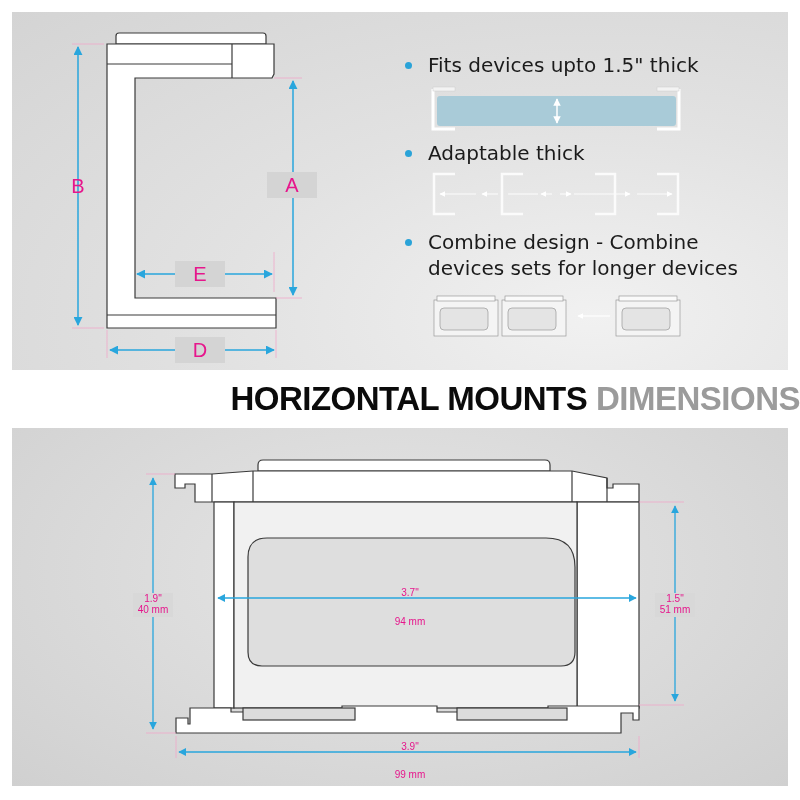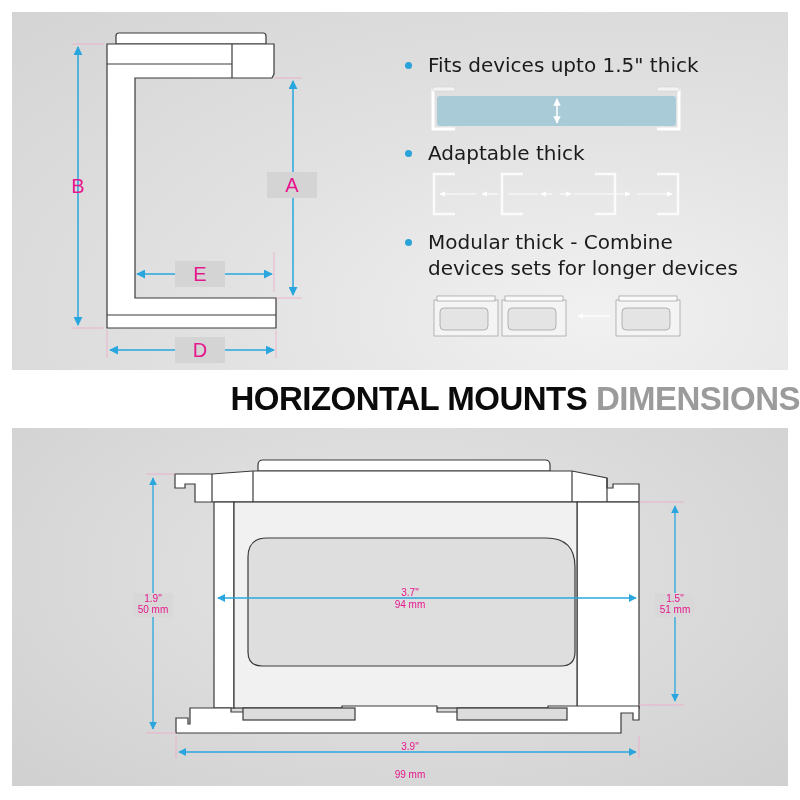--- a/index.html
+++ b/index.html
@@ -117,21 +117,21 @@
 <div class="feature" style="top:52px;">
   <span class="bullet"></span>
   <span class="txt">Fits devices upto 1.5" thick</span>
 </div>
 <div class="feature" style="top:140px;">
   <span class="bullet"></span>
   <span class="txt">Adaptable thick</span>
 </div>
 <div class="feature" style="top:229px;">
   <span class="bullet"></span>
-  <span class="txt">Modular thick - Combine</span>
+  <span class="txt">Combine design - Combine</span>
 </div>
 <div class="feature" style="top:255px;">
   <span class="txt">devices sets for longer devices</span>
 </div>
 
 <div class="heading">
   <span class="dark">HORIZONTAL MOUNTS</span>
   <span class="light">DIMENSIONS</span>
 </div>
 
@@ -176,25 +176,25 @@
   </g>
 
   <line x1="153" y1="478" x2="153" y2="729" stroke="#29a6dd" stroke-width="1.3" marker-start="url(#arrB2)" marker-end="url(#arrB2)"></line>
   <line x1="218" y1="598" x2="636" y2="598" stroke="#29a6dd" stroke-width="1.3" marker-start="url(#arrB2)" marker-end="url(#arrB2)"></line>
   <line x1="675" y1="506" x2="675" y2="701" stroke="#29a6dd" stroke-width="1.3" marker-start="url(#arrB2)" marker-end="url(#arrB2)"></line>
   <line x1="179" y1="752" x2="636" y2="752" stroke="#29a6dd" stroke-width="1.3" marker-start="url(#arrB2)" marker-end="url(#arrB2)"></line>
 </svg>
 
 <div class="lbl dim-lbl" style="left:133px;top:593px;width:40px;height:24px;background:#d8d8d8;z-index:3;">
   <div>1.9"</div>
-  <div>50 mm</div>
+  <div>40 mm</div>
 </div>
 <div class="lbl dim-lbl" style="left:380px;top:587px;width:60px;z-index:3;">
   <div>3.7"</div>
-  <div style="margin-top:1px">94 mm</div>
+  <div style="margin-top:18px">94 mm</div>
 </div>
 <div class="lbl dim-lbl" style="left:655px;top:593px;width:40px;height:24px;background:#d8d8d8;z-index:3;">
   <div>1.5"</div>
   <div>51 mm</div>
 </div>
 <div class="lbl dim-lbl" style="left:380px;top:741px;width:60px;z-index:3;">
   <div>3.9"</div>
   <div style="margin-top:17px">99 mm</div>
 </div>
 

